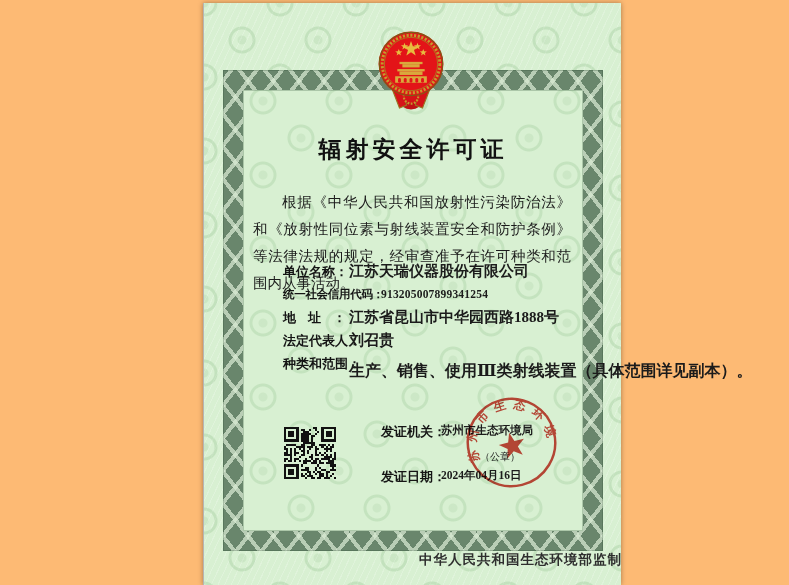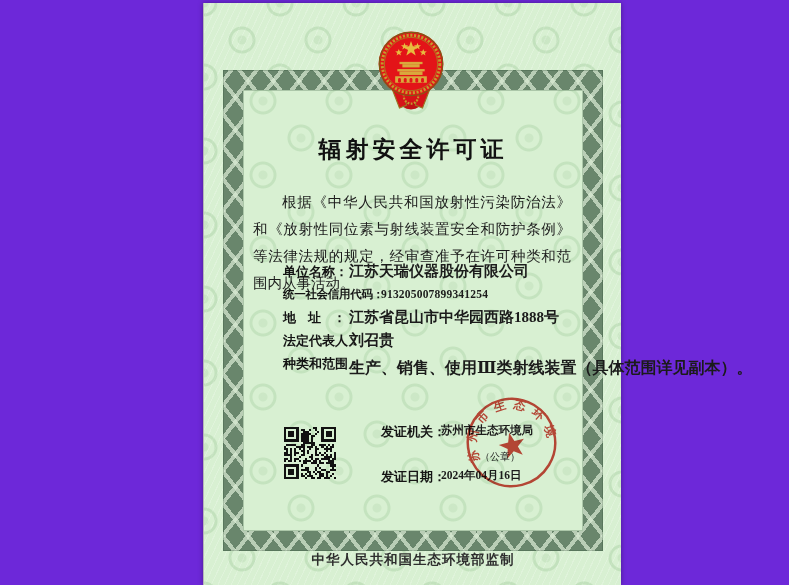--- a/index.html
+++ b/index.html
@@ -1,18 +1,18 @@
 <!DOCTYPE html>
 <html><head>
 <meta charset="utf-8">
 <style>
   * { margin:0; padding:0; box-sizing:border-box; }
   html,body { width:789px; height:585px; background:#ffffff; overflow:hidden;
               font-family:"Liberation Serif","DejaVu Serif",serif; }
-  .stage { position:relative; width:789px; height:585px; background:#6d28d9; }
+  .stage { position:relative; width:789px; height:585px; background:#fdba74; }
 
   
   .paper {
     position:absolute; left:203px; top:3px; width:418px; height:582px;
     background-color:#d8f0d2;
     background-image:
       radial-gradient(circle, rgba(255,255,255,0) 10px, rgba(134,184,128,.26) 11px, rgba(134,184,128,.26) 13px, rgba(255,255,255,0) 14px),
       radial-gradient(circle, rgba(134,184,128,.16) 0 4px, rgba(255,255,255,0) 5px),
       radial-gradient(circle, rgba(255,255,255,0) 10px, rgba(134,184,128,.26) 11px, rgba(134,184,128,.26) 13px, rgba(255,255,255,0) 14px),
       radial-gradient(circle, rgba(134,184,128,.16) 0 4px, rgba(255,255,255,0) 5px),
@@ -51,21 +51,21 @@
   .title {
     position:absolute; left:0; top:131px; width:418px; text-align:center;
     font-size:23px; font-weight:bold; letter-spacing:4px; color:#111; z-index:3;
   }
   .intro {
     position:absolute; left:49px; top:186px; width:318px;
     font-size:14.5px; line-height:27px; color:#1c1c1c;
     text-align:justify; text-indent:2em; z-index:3;
   }
   .fields { position:absolute; left:79px; top:257px; width:300px; z-index:3; }
-  .frow { display:flex; align-items:center; height:23px; line-height:23px; white-space:nowrap; }
+  .frow { display:flex; align-items:flex-start; height:23px; line-height:23px; white-space:nowrap; }
   .flabel {
     display:inline-block; width:63px; font-size:13px; font-weight:bold; color:#141414;
     text-align:justify; text-align-last:justify; text-justify:inter-character; flex:0 0 auto;
   }
   .frow.long .flabel { width:95px; font-size:11.5px; letter-spacing:-.3px; }
   .fvalue { font-size:15px; font-weight:600; color:#1b1b1b; margin-left:3px; }
   .frow.code .fvalue { font-size:11.5px; letter-spacing:.2px; }
   .frow.scope .fvalue { font-size:16px;margin-top:7px; }
 
   .qr { position:absolute; left:80px; top:424px; width:52px; height:52px; z-index:3; }
@@ -76,21 +76,21 @@
     text-align:justify; text-align-last:justify; text-justify:inter-character; flex:0 0 auto;
   }
   .bvalue { font-size:11.5px; font-weight:600; color:#1b1b1b; margin-left:2px; }
   .seal-note { position:absolute; left:276px; top:447px; font-size:10px; color:#1b1b1b; z-index:3; }
   .date-row { position:absolute; left:177px; top:465px; display:flex; align-items:flex-start; white-space:nowrap; z-index:3; }
 
   .seal { position:absolute; left:260px; top:392px; width:95px; height:95px; z-index:6;
           mix-blend-mode:multiply; opacity:.9; }
 
   .footer {
-    position:absolute; left:0; top:548px; width:418px; text-align:center;
+    position:absolute; left:0; top:548px; width:418px; text-align:right;
     font-family:"Liberation Sans","DejaVu Sans",sans-serif;
     font-size:13.5px; font-weight:bold; letter-spacing:1px; color:#2e2e2e; z-index:3;
   }
 </style>
 </head>
 <body>
 
 <div class="stage">
   <div class="paper">
 

